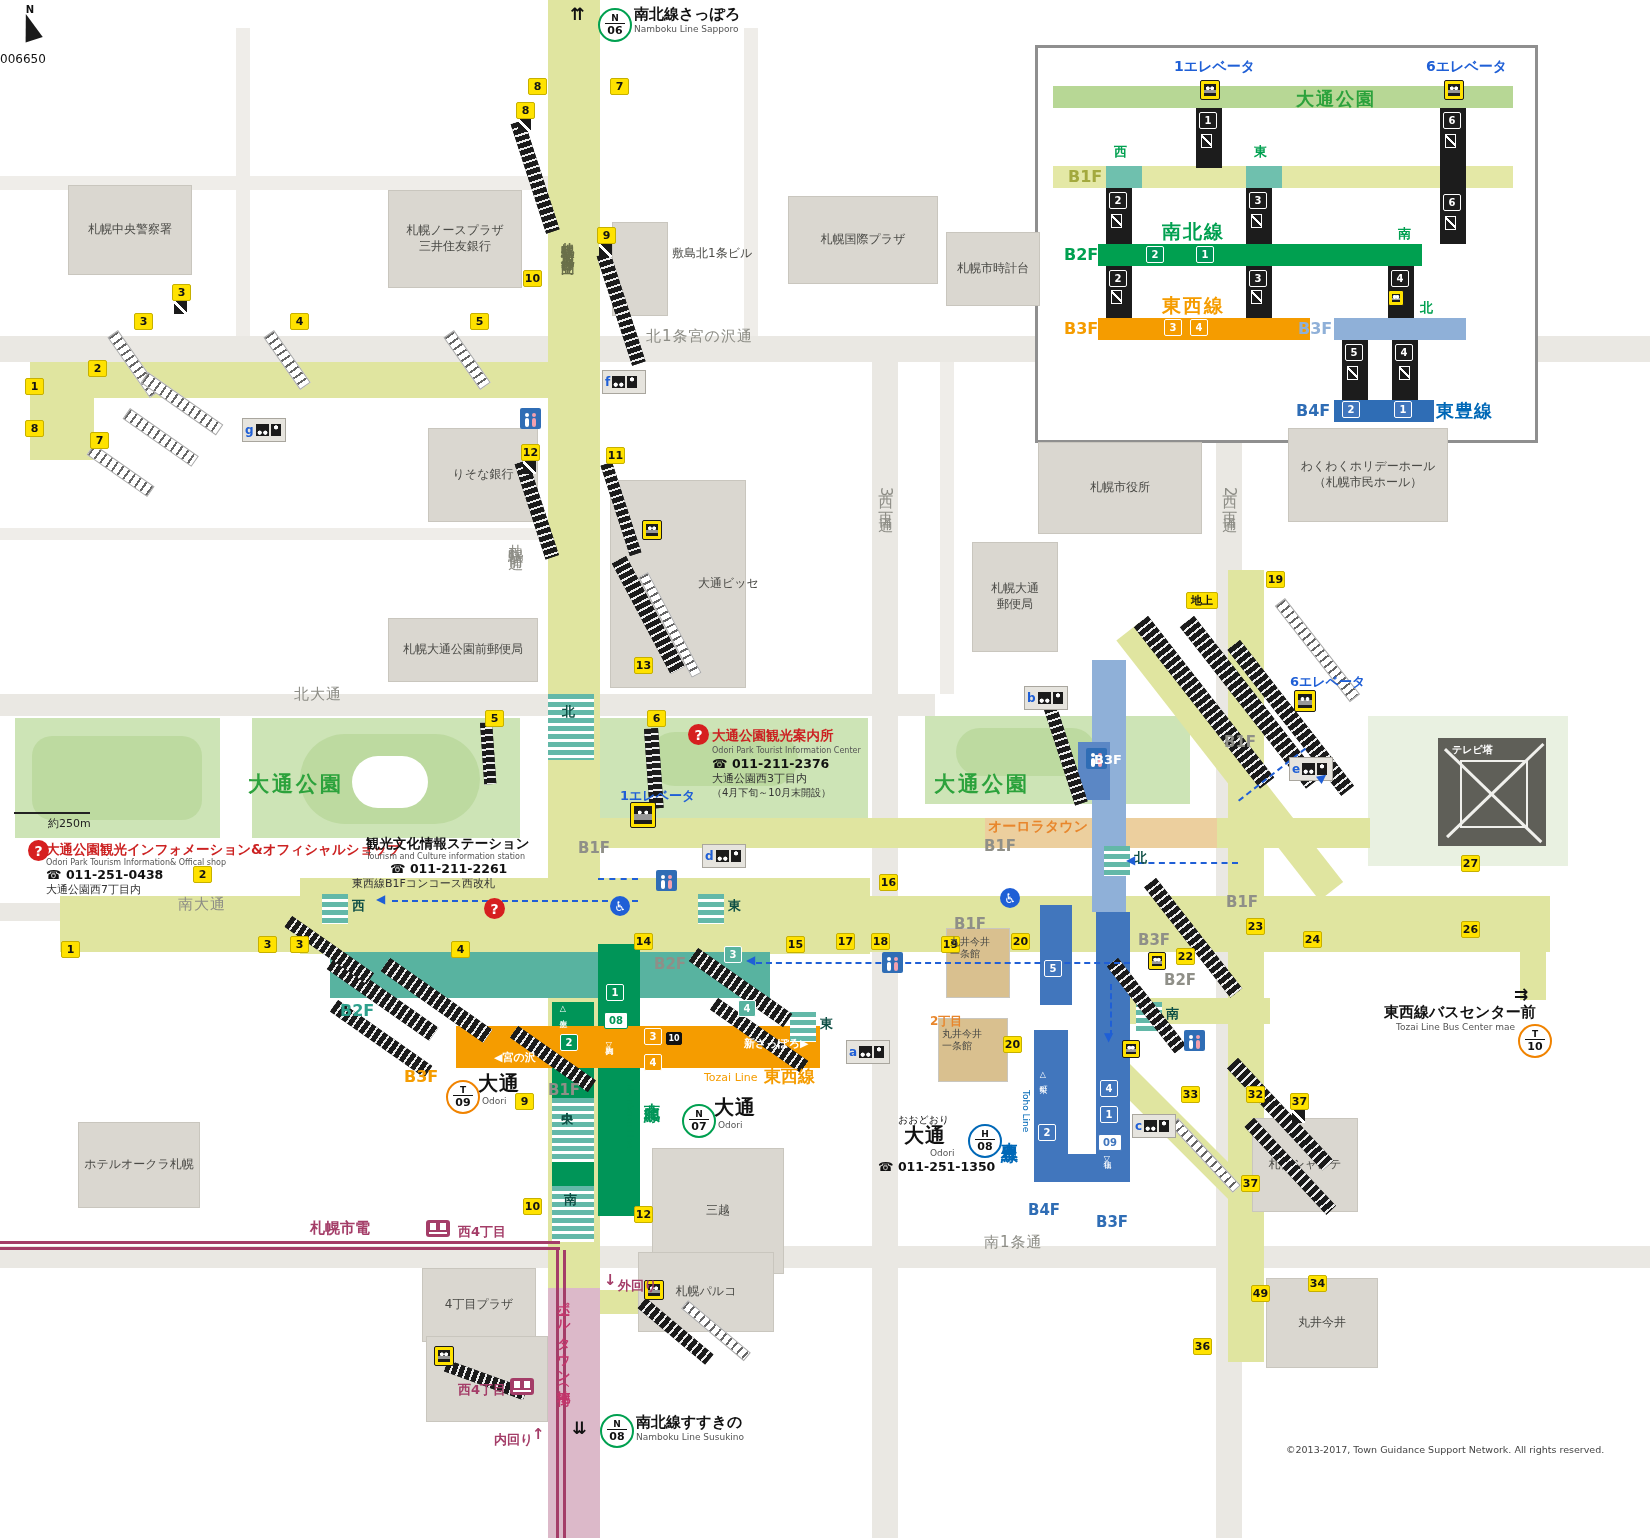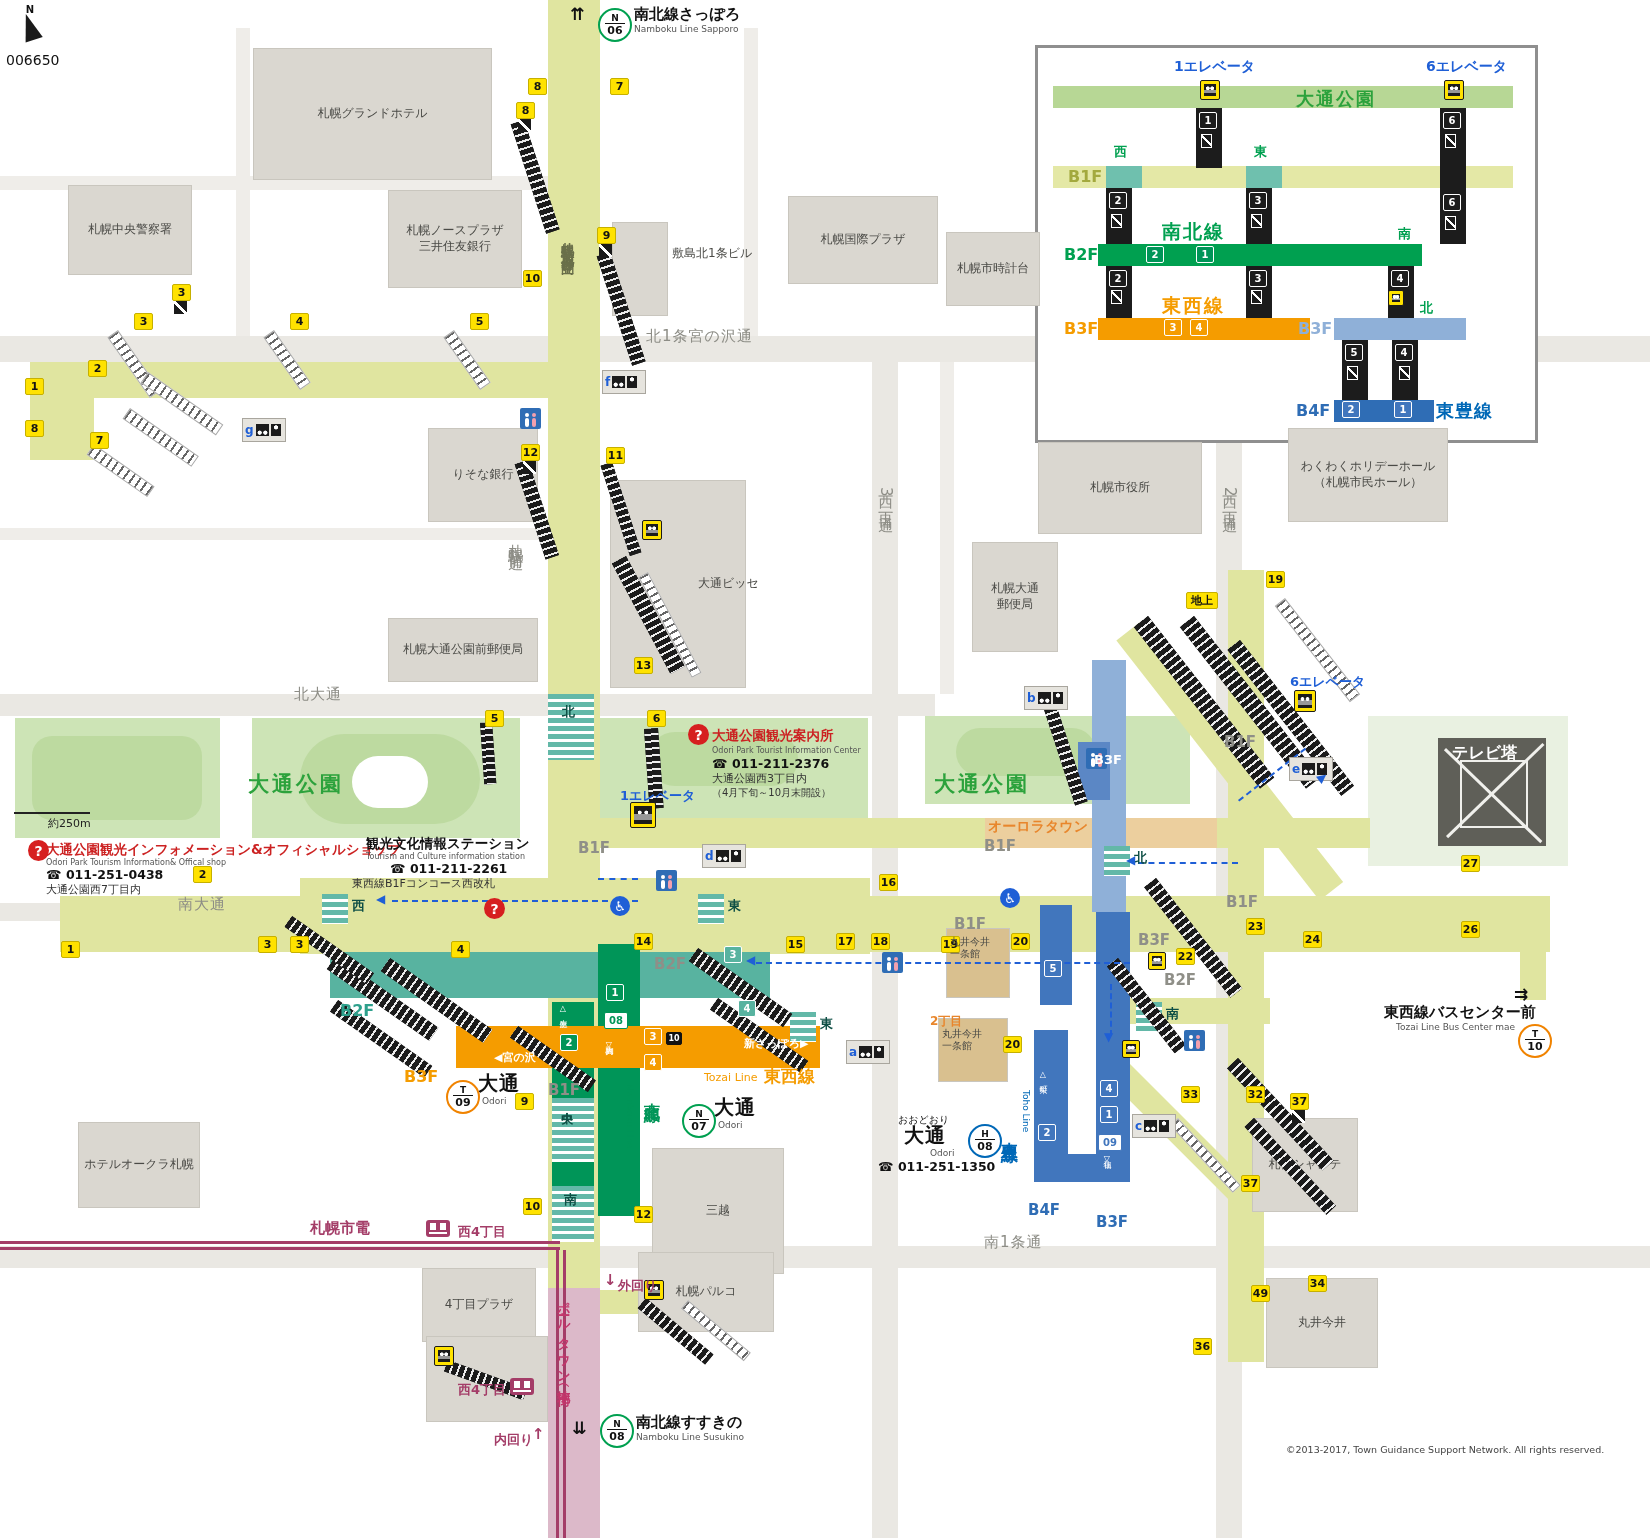--- a/index.html
+++ b/index.html
@@ -41,21 +41,21 @@
   .aurora{font-size:14px;font-weight:bold;color:#e8862c}
   .aurora2{font-size:12px;font-weight:bold;color:#e8862c}
   .pole{font-size:13px;font-weight:bold;color:#c2356b;writing-mode:vertical-rl;letter-spacing:2px}
   .tram1{font-size:15px;font-weight:bold;color:#a43d68}
   .tram2{font-size:13px;font-weight:bold;color:#a43d68}
   .tramA{font-size:15px;font-weight:bold;color:#a43d68}
   .elevlbl{font-size:13px;font-weight:bold;color:#1f5fd6}
   .elevlbl2{font-size:14px;font-weight:bold;color:#1f5fd6}
   .tinyv{font-size:8px;color:#fff;writing-mode:vertical-rl}
   .scale{font-size:11px;color:#222}
-  .tvl{font-size:16px;font-weight:bold;color:#fff}
+  .tvl{font-size:10px;font-weight:bold;color:#fff}
   .crossing{font-size:13px;font-weight:bold;color:#0e4f45}
   .crossingv{font-size:12px;font-weight:bold;color:#0e4f45;writing-mode:vertical-rl}
   .insK{font-size:16px;font-weight:bold;color:#a3a93e}
   .insG{font-size:16px;font-weight:bold;color:#00a050}
   .insO{font-size:16px;font-weight:bold;color:#f59c00}
   .insBL{font-size:16px;font-weight:bold;color:#8fb0d8}
   .insB{font-size:16px;font-weight:bold;color:#2f6db5}
   .insLineG{font-size:19px;font-weight:bold;color:#00a050;letter-spacing:2px}
   .insLineO{font-size:19px;font-weight:bold;color:#f59c00;letter-spacing:2px}
   .insLineB{font-size:18px;font-weight:bold;color:#0068b7;letter-spacing:1px}
@@ -80,21 +80,21 @@
         border-right:9px solid transparent;border-bottom:27px solid #1a1a1a;transform:translate(-50%,-58%) rotate(-18deg)}
 </style>
 </head>
 <body>
 
 <div id="map">
   <div class="compass">
     <span class="cN">N</span>
     <span class="needle"></span>
   </div>
-  <div class="lb" style="left:6px;top:52px;font-size:14px;color:#111">006650</div>
+  <div class="lb" style="left:0;top:52px;font-size:12px;color:#111">006650</div>
   <div class="lb copy" style="left:1286px;top:1444px">©2013-2017, Town Guidance Support Network. All rights reserved.</div>
 <div class="el" style="left: 0px; top: 336px; width: 1650px; height: 26px; background: rgb(234, 232, 227);"></div>
     <div class="el" style="left: 872px; top: 336px; width: 26px; height: 1202px; background: rgb(234, 232, 227);"></div>
     <div class="el" style="left: 1216px; top: 436px; width: 26px; height: 1102px; background: rgb(234, 232, 227);"></div>
     <div class="el" style="left: 0px; top: 694px; width: 935px; height: 22px; background: rgb(234, 232, 227);"></div>
     <div class="el" style="left: 0px; top: 1246px; width: 1650px; height: 22px; background: rgb(234, 232, 227);"></div>
     <div class="el" style="left: 0px; top: 903px; width: 300px; height: 18px; background: rgb(234, 232, 227);"></div>
     <div class="el" style="left: 0px; top: 176px; width: 548px; height: 14px; background: rgb(239, 237, 233);"></div>
     <div class="el" style="left: 236px; top: 28px; width: 14px; height: 308px; background: rgb(239, 237, 233);"></div>
     <div class="el" style="left: 744px; top: 28px; width: 14px; height: 308px; background: rgb(239, 237, 233);"></div>
@@ -164,21 +164,20 @@
     <div class="el" style="left: 1246px; top: 188px; width: 26px; height: 56px; background: rgb(28, 28, 28);"></div>
     <div class="el" style="left: 1098px; top: 244px; width: 324px; height: 22px; background: rgb(0, 160, 80);"></div>
     <div class="el" style="left: 1106px; top: 266px; width: 26px; height: 52px; background: rgb(28, 28, 28);"></div>
     <div class="el" style="left: 1246px; top: 266px; width: 26px; height: 52px; background: rgb(28, 28, 28);"></div>
     <div class="el" style="left: 1388px; top: 266px; width: 26px; height: 52px; background: rgb(28, 28, 28);"></div>
     <div class="el" style="left: 1098px; top: 318px; width: 212px; height: 22px; background: rgb(245, 156, 0);"></div>
     <div class="el" style="left: 1334px; top: 318px; width: 132px; height: 22px; background: rgb(143, 176, 216);"></div>
     <div class="el" style="left: 1342px; top: 340px; width: 26px; height: 60px; background: rgb(28, 28, 28);"></div>
     <div class="el" style="left: 1392px; top: 340px; width: 26px; height: 60px; background: rgb(28, 28, 28);"></div>
     <div class="el" style="left: 1334px; top: 400px; width: 100px; height: 22px; background: rgb(47, 109, 181);"></div>
-    <div class="bld" style="left: 253px; top: 48px; width: 237px; height: 130px;"><span>札幌グランドホテル</span></div>
     <div class="bld" style="left: 68px; top: 185px; width: 122px; height: 88px;"><span>札幌中央警察署</span></div>
     <div class="bld" style="left: 388px; top: 190px; width: 132px; height: 96px;"><span>札幌ノースプラザ
 三井住友銀行</span></div>
     <div class="bld" style="left: 612px; top: 222px; width: 54px; height: 92px;"></div>
     <div class="bld" style="left: 788px; top: 196px; width: 148px; height: 86px;"><span>札幌国際プラザ</span></div>
     <div class="bld" style="left: 946px; top: 232px; width: 92px; height: 72px;"><span>札幌市時計台</span></div>
     <div class="bld" style="left: 1288px; top: 428px; width: 158px; height: 92px;"><span>わくわくホリデーホール
 （札幌市民ホール）</span></div>
     <div class="bld" style="left: 1038px; top: 442px; width: 162px; height: 90px;"><span>札幌市役所</span></div>
     <div class="bld" style="left: 428px; top: 428px; width: 108px; height: 92px;"><span>りそな銀行</span></div>

